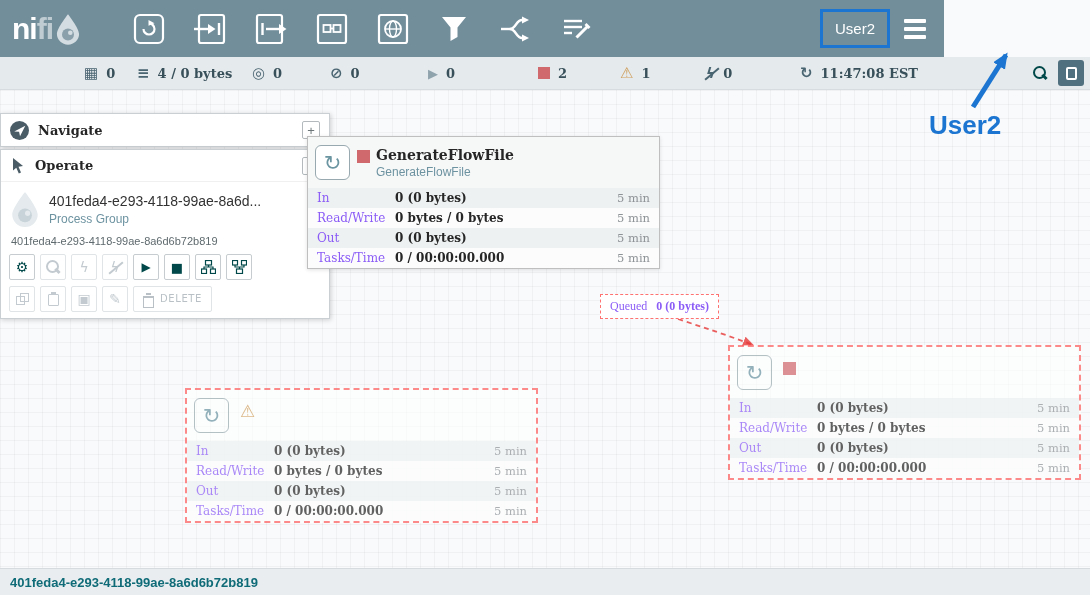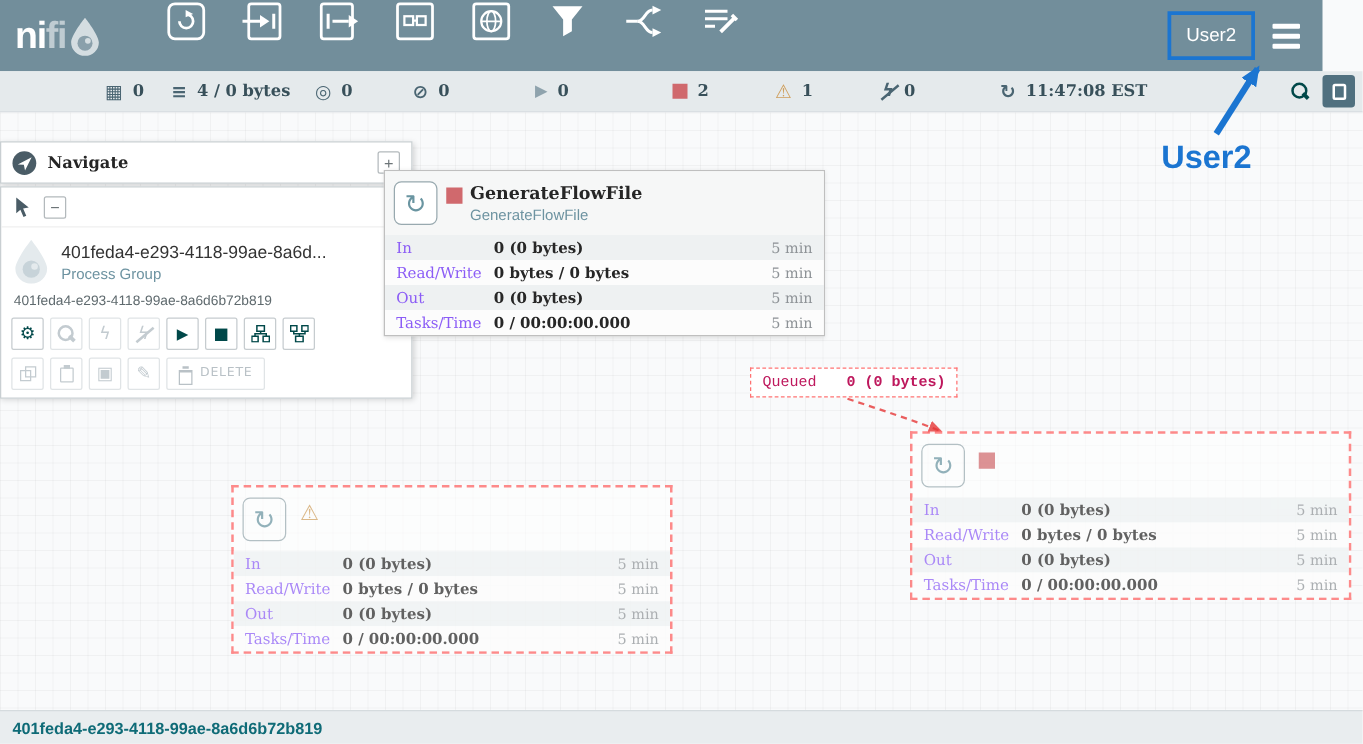--- a/index.html
+++ b/index.html
@@ -1,20 +1,20 @@
 <!DOCTYPE html>
 <html><head>
 <meta charset="utf-8">
 <style>
   *{margin:0;padding:0;box-sizing:border-box}
   html,body{width:1090px;height:595px}
   body{position:relative;font-family:"Liberation Sans",sans-serif;background:#f9fafb;overflow:hidden}
 
   
-  .header{position:absolute;left:0;top:0;width:1058px;height:57px;background:#728e9b;display:flex;}
+  .header{position:absolute;left:0;top:0;width:944px;height:57px;background:#728e9b;display:flex;align-items:center}
   .logo{display:flex;align-items:center;margin-left:12px;width:104px}
   .logo-ni{font-size:30px;font-weight:bold;color:#fff;letter-spacing:-1px}
   .logo-fi{font-size:30px;font-weight:bold;color:rgba(255,255,255,.55);letter-spacing:-1px}
   .logo-drop{margin-left:3px}
   .toolbar{display:flex;gap:27px;margin-left:16px}
   .tool{width:34px;height:34px;display:flex;align-items:center;justify-content:center;cursor:grab}
   .header-right{margin-left:auto;display:flex;align-items:center;gap:10px;margin-right:14px}
   .user-btn{color:#fff;font-size:15px;padding:8px 12px;border:3px solid #1b75d1;background:transparent;font-family:"Liberation Sans",sans-serif}
   .menu-btn{display:flex;flex-direction:column;gap:4px;padding:4px;background:none;border:none;cursor:pointer}
   .menu-btn span{width:22px;height:4px;background:#fff;border-radius:1px}
@@ -72,21 +72,21 @@
   .proc-titles{position:absolute;left:68px;top:10px;font-family:"DejaVu Serif","Liberation Serif",serif}
   .proc-name{font-size:14px;font-weight:bold;color:#262626}
   .proc-type{font-size:12px;color:#6d93a1;margin-top:2px;font-family:"Liberation Sans",sans-serif}
   .proc-row{display:flex;align-items:center;height:20px;font-size:12px;padding:0 9px;background:#fcfcfc;font-family:"DejaVu Serif","Liberation Serif",serif}
   .proc-rows .proc-row:nth-child(odd){background:#eef1f2}
   .row-label{width:78px;color:#8b5cf6}
   .row-value{flex:1;font-weight:bold;color:#262626}
   .row-window{color:#8d9296;font-size:11.5px}
 
   
-  .queue-label{position:absolute;left:600px;top:204px;background:#fff;border:1px dashed rgba(255,0,0,.55);padding:4px 9px;font-size:12px;color:#be185d;display:inline-flex;gap:24px;align-items:center;font-family:Liberation Mono, monospace;cursor:pointer}
+  .queue-label{position:absolute;left:600px;top:204px;background:#fff;border:1px dashed rgba(255,0,0,.55);padding:4px 9px;font-size:12px;color:#8b5cf6;display:inline-flex;gap:9px;align-items:center;font-family:Liberation Serif, serif;cursor:pointer}
   .queue-label b{font-weight:bold}
 
   
   .annot-text{position:absolute;left:929px;top:20px;font-size:26px;font-weight:bold;color:#1b75d1;font-family:"Liberation Sans",sans-serif}
   .overlay-svg{position:absolute;left:0;top:0;width:1090px;height:595px;pointer-events:none;z-index:60}
   .canvas-svg{position:absolute;left:0;top:0;width:1090px;height:478px;pointer-events:none}
 
   
   .footer{position:absolute;left:0;top:568px;width:1090px;height:27px;background:#e9edef;border-top:1px solid #d5dbde;display:flex;align-items:center;padding:0 10px;font-size:13px;font-weight:bold;color:#0f6b77}
 
@@ -247,20 +247,21 @@
       <span class="panel-title">Navigate</span>
       <span class="panel-toggle">+</span>
     </div>
   </div>
 
   <div class="side-panel" style="top:59px">
     <div class="panel-header">
       <svg width="16" height="18" viewBox="0 0 16 18">
         <path d="M3 1 L13 9 L8.5 9.8 L11 15.5 L8.8 16.5 L6.3 10.8 L3 13.5 Z" fill="#4a5c66"></path>
       </svg>
+      <span class="panel-title">Operate</span>
       <span class="panel-toggle">−</span>
     </div>
     <div>
       <div class="op-sel">
         <svg width="28" height="36" viewBox="0 0 26 34">
           <path d="M13 1 C13 1 25 16 25 22.5 A12 11.5 0 1 1 1 22.5 C1 16 13 1 13 1 Z" fill="#e4eaed"></path>
           <circle cx="13" cy="23" r="6.5" fill="#c7d3d9"></circle>
           <circle cx="15.5" cy="21" r="2.5" fill="#e4eaed"></circle>
         </svg>
         <div>

